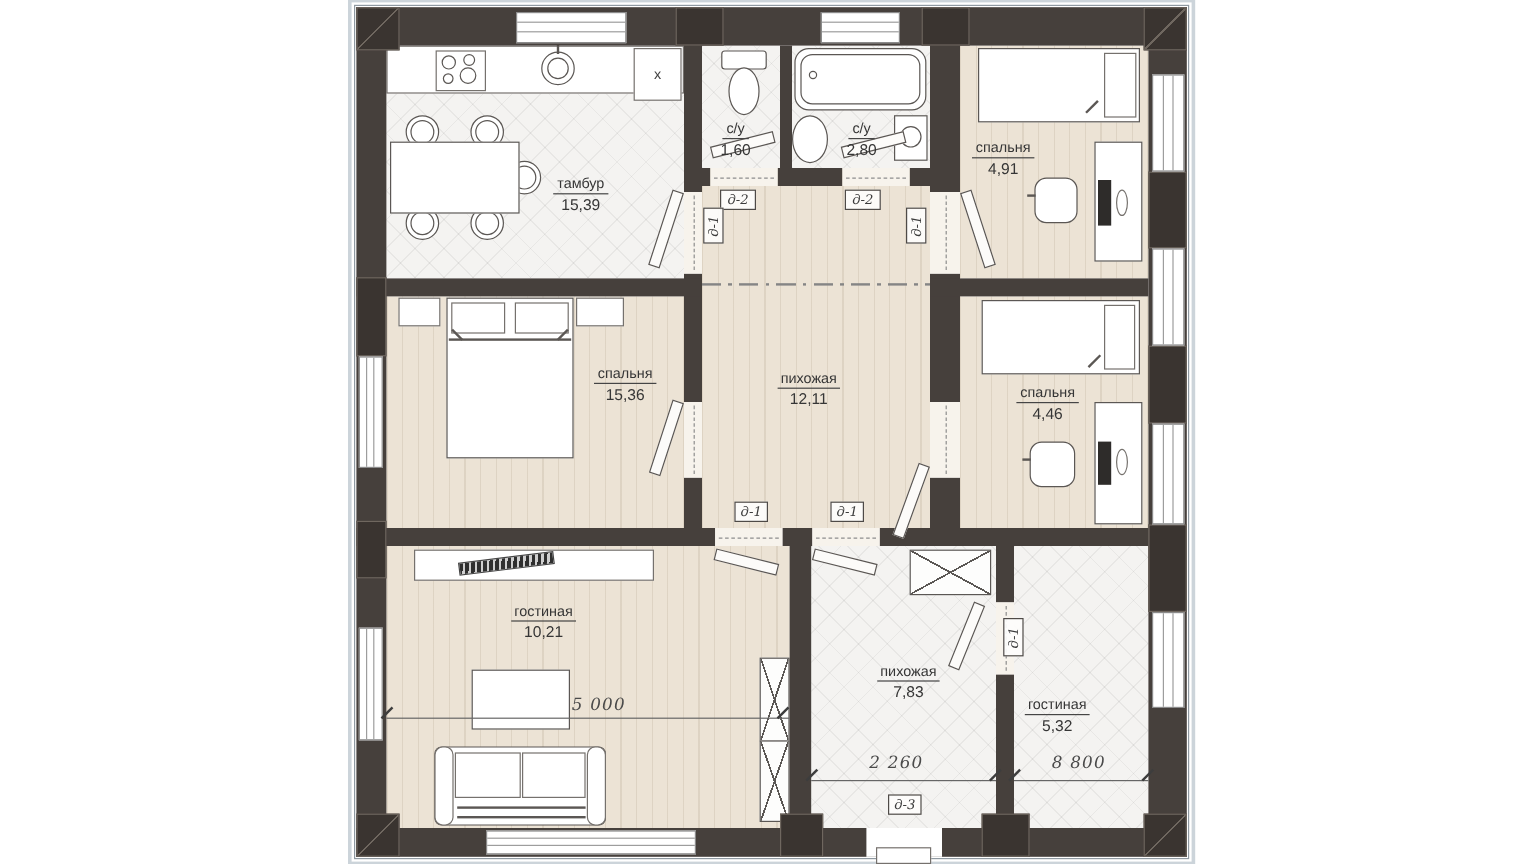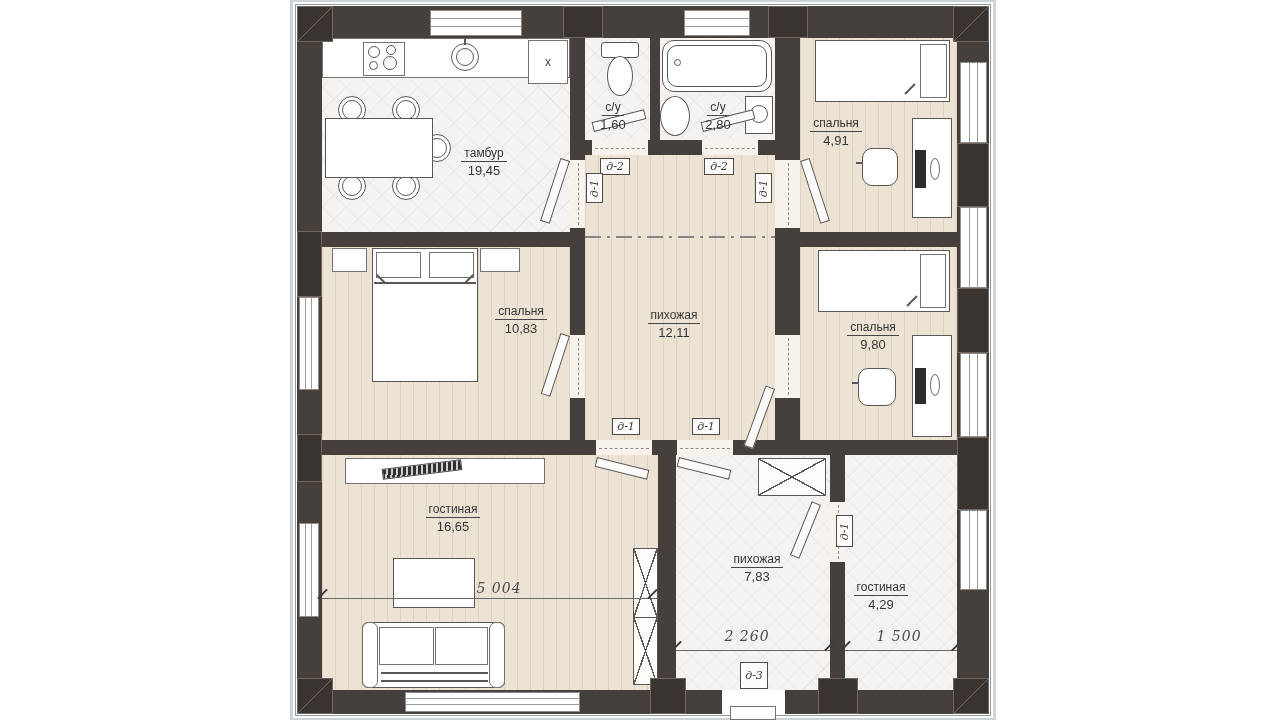--- a/index.html
+++ b/index.html
@@ -269,42 +269,42 @@
       </div>
     <div class="a tag" style="left:315px;top:412px;width:28px;height:17px">
         <span>д-1</span>
       </div>
     <div class="a tag" style="left:395px;top:412px;width:28px;height:17px">
         <span>д-1</span>
       </div>
     <div class="a tag tagv" style="left:539px;top:509px;width:17px;height:32px">
         <span>д-1</span>
       </div>
-    <div class="a tag" style="left:443px;top:656px;width:28px;height:27px">
+    <div class="a tag" style="left:443px;top:656px;width:28px;height:17px">
         <span>д-3</span>
       </div>
 
-    <div class="a lbl" style="left:157px;top:140px;width:60px"><b>тамбур</b><span>19,45</span></div>
+    <div class="a lbl" style="left:157px;top:140px;width:60px"><b>тамбур</b><span>15,39</span></div>
     <div class="a lbl" style="left:296px;top:94px;width:40px"><b>с/у</b><span>1,60</span></div>
     <div class="a lbl" style="left:401px;top:94px;width:40px"><b>с/у</b><span>2,80</span></div>
     <div class="a lbl" style="left:503px;top:110px;width:72px"><b>спальня</b><span>4,91</span></div>
-    <div class="a lbl" style="left:185px;top:298px;width:78px"><b>спальня</b><span>10,83</span></div>
+    <div class="a lbl" style="left:185px;top:298px;width:78px"><b>спальня</b><span>15,36</span></div>
     <div class="a lbl" style="left:340px;top:302px;width:74px"><b>пихожая</b><span>12,11</span></div>
-    <div class="a lbl" style="left:540px;top:314px;width:72px"><b>спальня</b><span>9,80</span></div>
-    <div class="a lbl" style="left:118px;top:496px;width:76px"><b>гостиная</b><span>16,65</span></div>
+    <div class="a lbl" style="left:540px;top:314px;width:72px"><b>спальня</b><span>4,46</span></div>
+    <div class="a lbl" style="left:118px;top:496px;width:76px"><b>гостиная</b><span>10,21</span></div>
     <div class="a lbl" style="left:422px;top:546px;width:76px"><b>пихожая</b><span>7,83</span></div>
-    <div class="a lbl" style="left:546px;top:574px;width:76px"><b>гостиная</b><span>4,29</span></div>
+    <div class="a lbl" style="left:546px;top:574px;width:76px"><b>гостиная</b><span>5,32</span></div>
 
     <div class="a dimline" style="left:25px;top:592px;width:336px"></div>
     <div class="a tick" style="left:19px;top:587px"></div>
     <div class="a tick" style="left:349px;top:587px"></div>
-    <div class="a dimtxt" style="left:178px;top:574px;width:48px">5 004</div>
+    <div class="a dimtxt" style="left:178px;top:574px;width:48px">5 000</div>
     <div class="a dimline" style="left:379px;top:644px;width:154px"></div>
     <div class="a tick" style="left:373px;top:639px"></div>
     <div class="a tick" style="left:526px;top:639px"></div>
     <div class="a dimtxt" style="left:420px;top:622px;width:60px">2 260</div>
     <div class="a dimline" style="left:548px;top:644px;width:112px"></div>
     <div class="a tick" style="left:542px;top:639px"></div>
     <div class="a tick" style="left:653px;top:639px"></div>
-    <div class="a dimtxt" style="left:572px;top:622px;width:60px">1 500</div>
+    <div class="a dimtxt" style="left:572px;top:622px;width:60px">8 800</div>
 
   </div>
 </div>
 
 </body></html>

